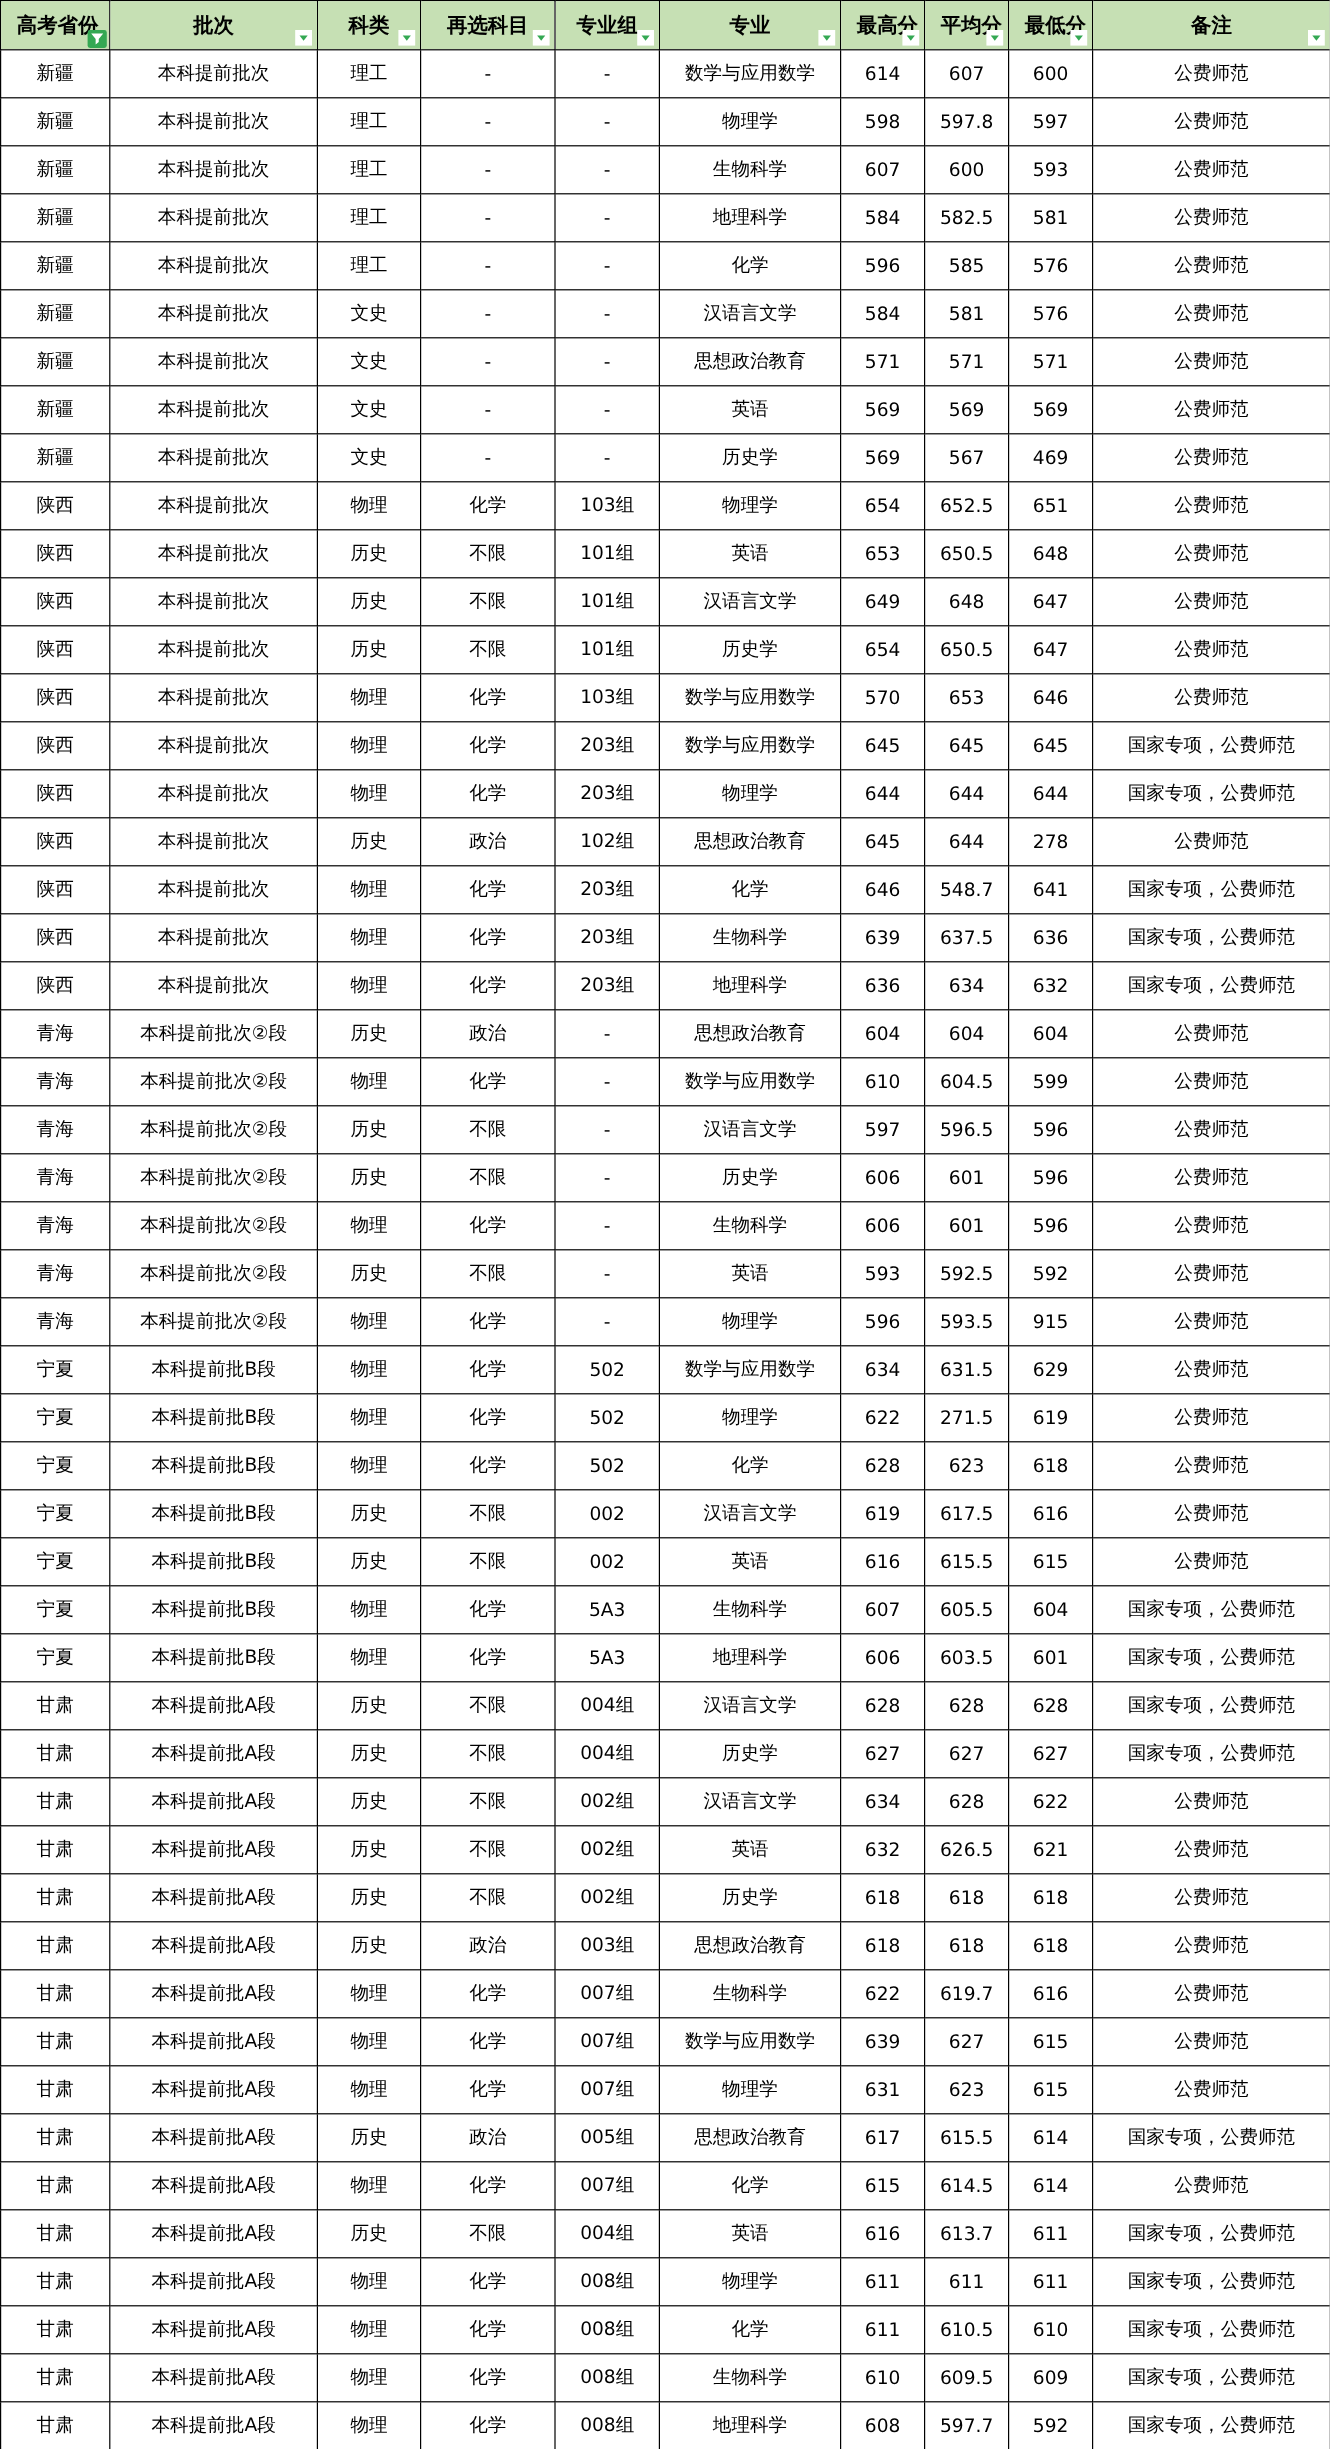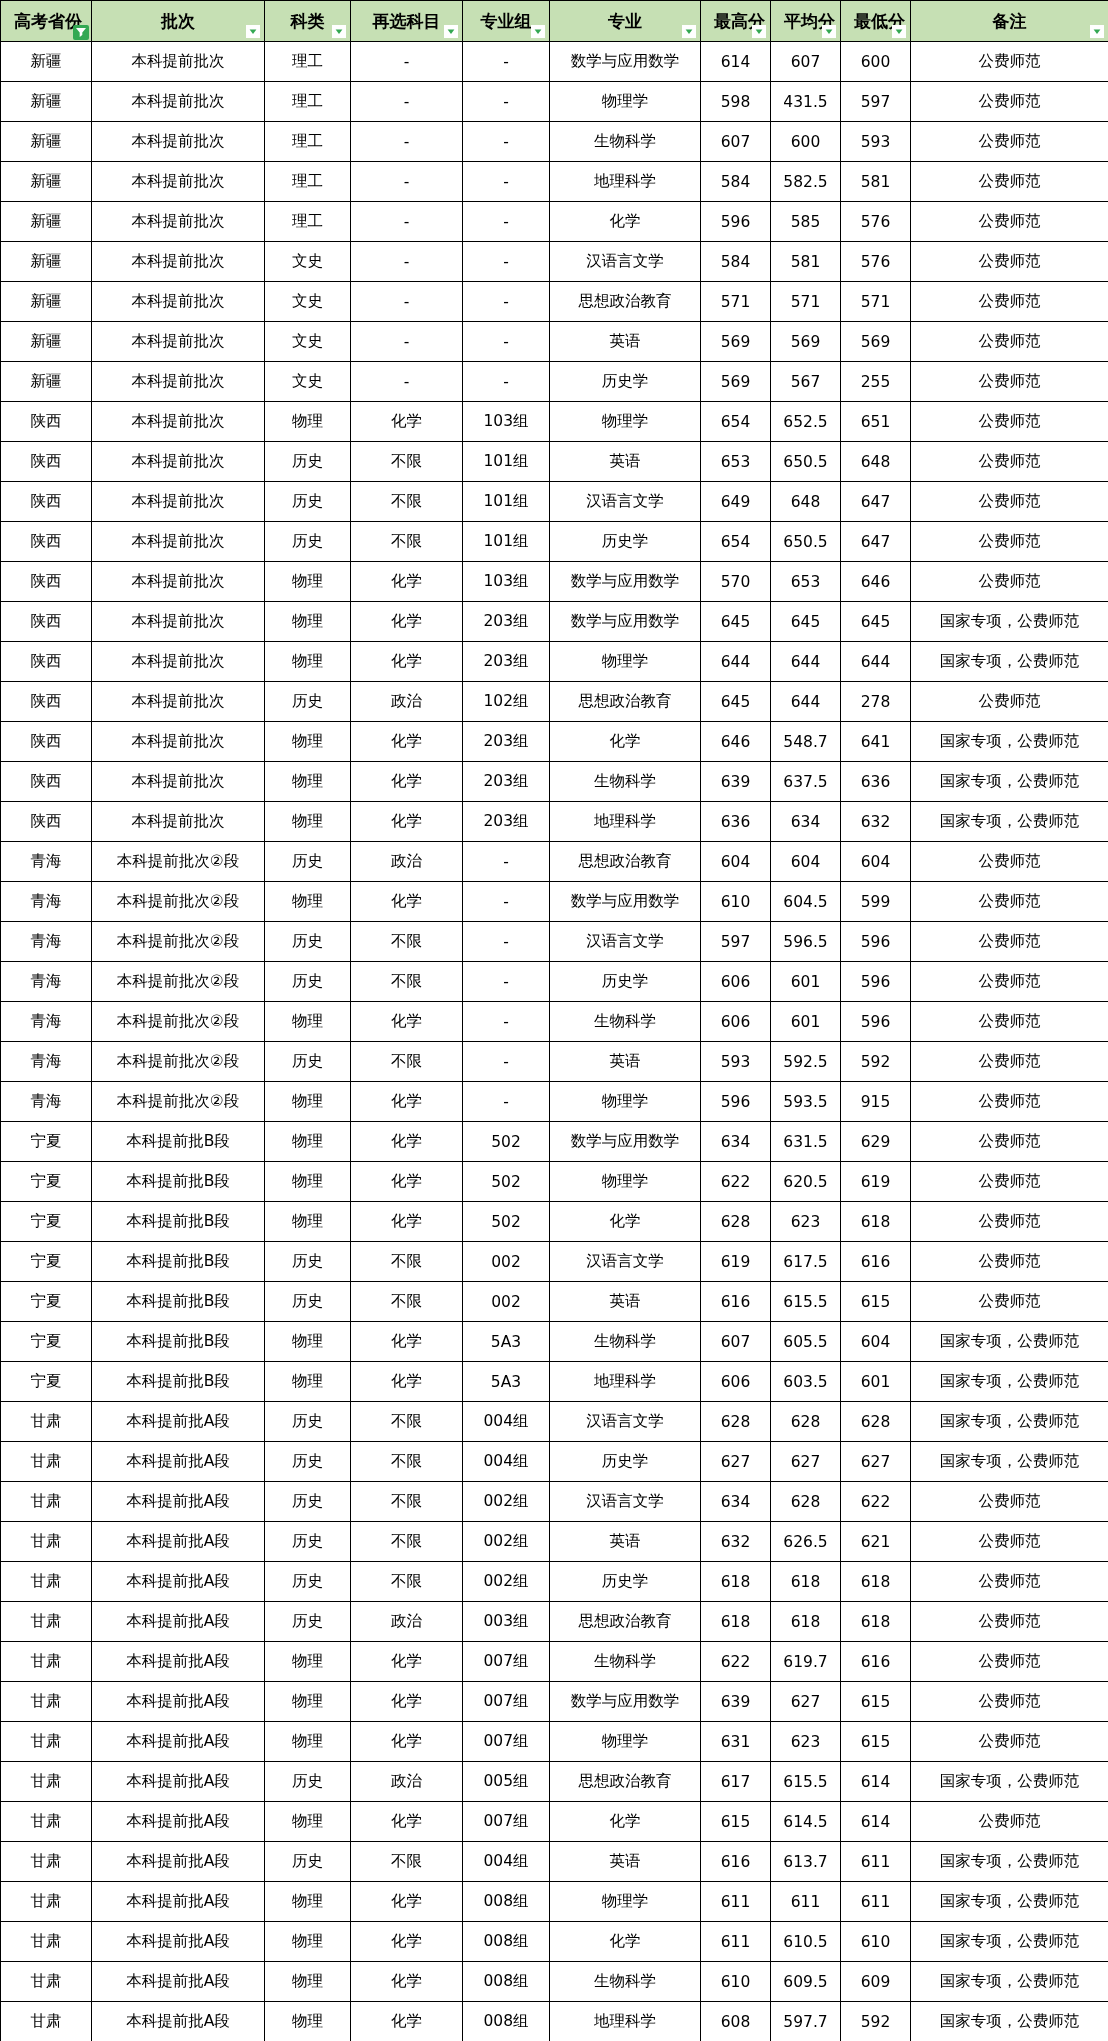--- a/index.html
+++ b/index.html
@@ -147,21 +147,21 @@
         <td>公费师范</td>
       </tr>
       <tr>
         <td>新疆</td>
         <td>本科提前批次</td>
         <td>理工</td>
         <td>-</td>
         <td>-</td>
         <td>物理学</td>
         <td>598</td>
-        <td>431.5</td>
+        <td>597.8</td>
         <td>597</td>
         <td>公费师范</td>
       </tr>
       <tr>
         <td>新疆</td>
         <td>本科提前批次</td>
         <td>理工</td>
         <td>-</td>
         <td>-</td>
         <td>生物科学</td>
@@ -232,21 +232,21 @@
       </tr>
       <tr>
         <td>新疆</td>
         <td>本科提前批次</td>
         <td>文史</td>
         <td>-</td>
         <td>-</td>
         <td>历史学</td>
         <td>569</td>
         <td>567</td>
-        <td>255</td>
+        <td>469</td>
         <td>公费师范</td>
       </tr>
       <tr>
         <td>陕西</td>
         <td>本科提前批次</td>
         <td>物理</td>
         <td>化学</td>
         <td>103组</td>
         <td>物理学</td>
         <td>654</td>
@@ -471,21 +471,21 @@
         <td>公费师范</td>
       </tr>
       <tr>
         <td>宁夏</td>
         <td>本科提前批B段</td>
         <td>物理</td>
         <td>化学</td>
         <td>502</td>
         <td>物理学</td>
         <td>622</td>
-        <td>620.5</td>
+        <td>271.5</td>
         <td>619</td>
         <td>公费师范</td>
       </tr>
       <tr>
         <td>宁夏</td>
         <td>本科提前批B段</td>
         <td>物理</td>
         <td>化学</td>
         <td>502</td>
         <td>化学</td>

